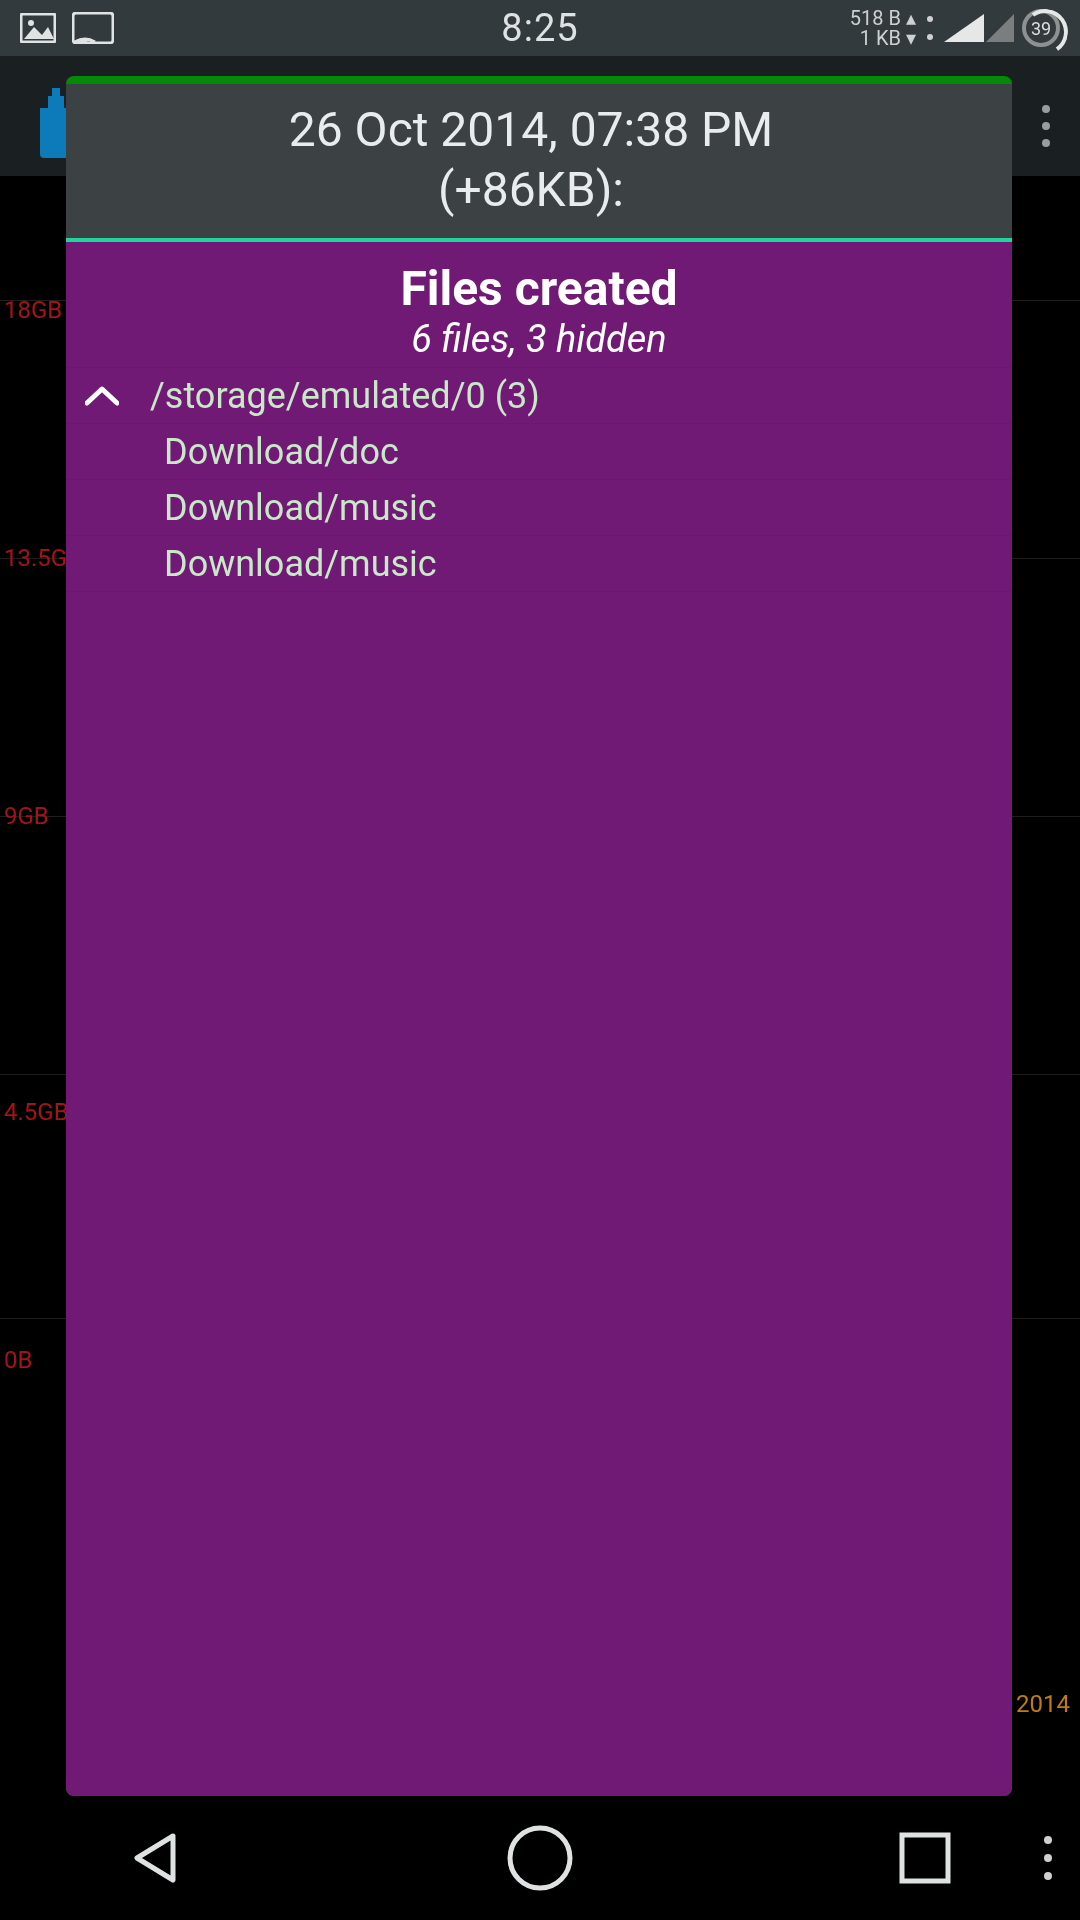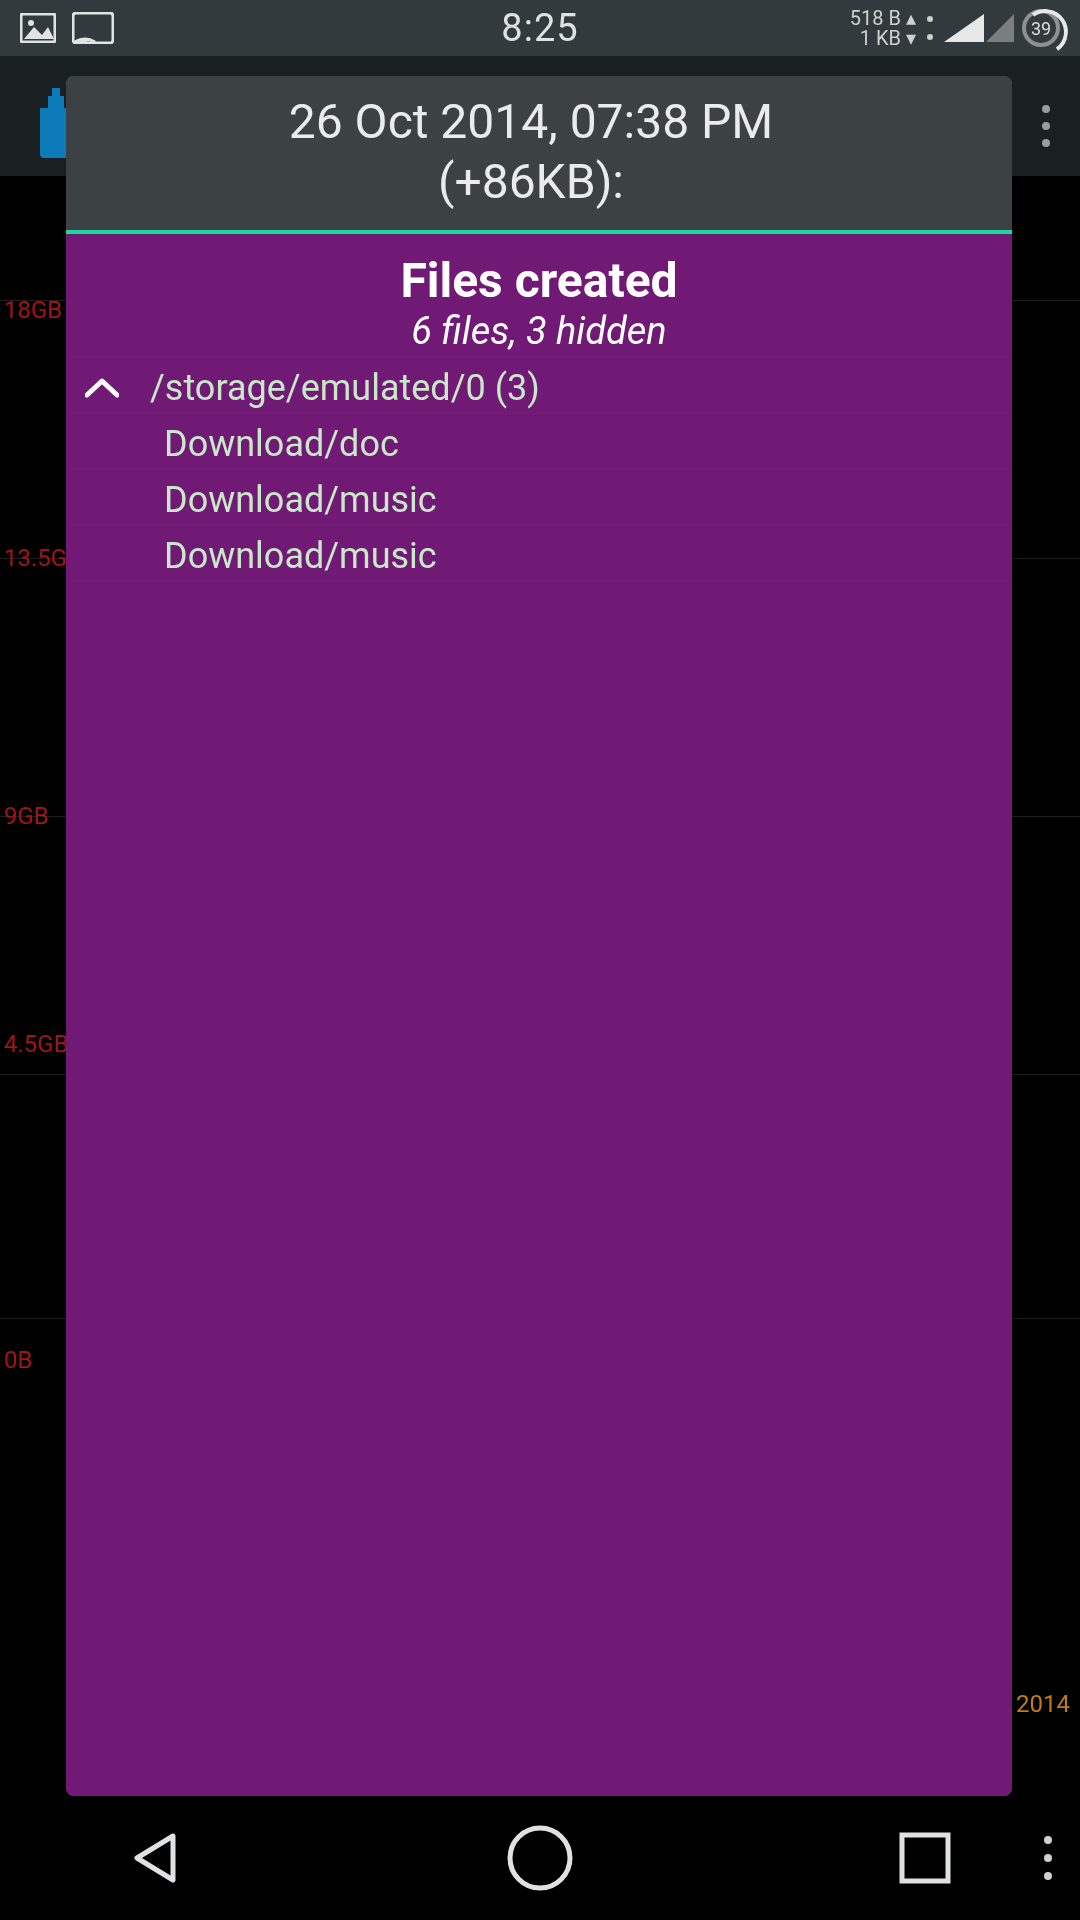--- a/index.html
+++ b/index.html
@@ -163,20 +163,21 @@
   }
   .dialog-header {
     background: #3c4143;
     color: #e9ecec;
     text-align: center;
     padding: 16px 36px 18px 20px;
     font-size: 48px;
     line-height: 60px;
     font-weight: 400;
     border-bottom: 4px solid #1fd5a0;
+    margin-top: 8px;
   }
   .dialog-body {
     flex: 1;
     background: #701a75;
     color: #fff;
     padding-top: 18px;
   }
   .body-title {
     text-align: center;
     font-size: 48px;
@@ -291,21 +292,21 @@
 </div>
 
 <div class="chart-backdrop">
   <div class="gridline" style="top:0px"></div>
   <span class="ylab" style="top:10px">18GB</span>
   <div class="gridline" style="top:258px"></div>
   <span class="ylab" style="top:258px">13.5GB</span>
   <div class="gridline" style="top:516px"></div>
   <span class="ylab" style="top:516px">9GB</span>
   <div class="gridline" style="top:774px"></div>
-  <span class="ylab" style="top:744px">4.5GB</span>
+  <span class="ylab" style="top:812px">4.5GB</span>
   <div class="gridline" style="top:1018px"></div>
   <span class="ylab" style="top:1060px">0B</span>
 </div>
 <div class="chart-xaxis">
   <span class="xl" style="left:78px">7:13 PM</span>
   <span class="xl" style="right:10px">Oct 27, 2014</span>
 </div>
 
 <div class="dialog">
   <div class="dialog-header">

